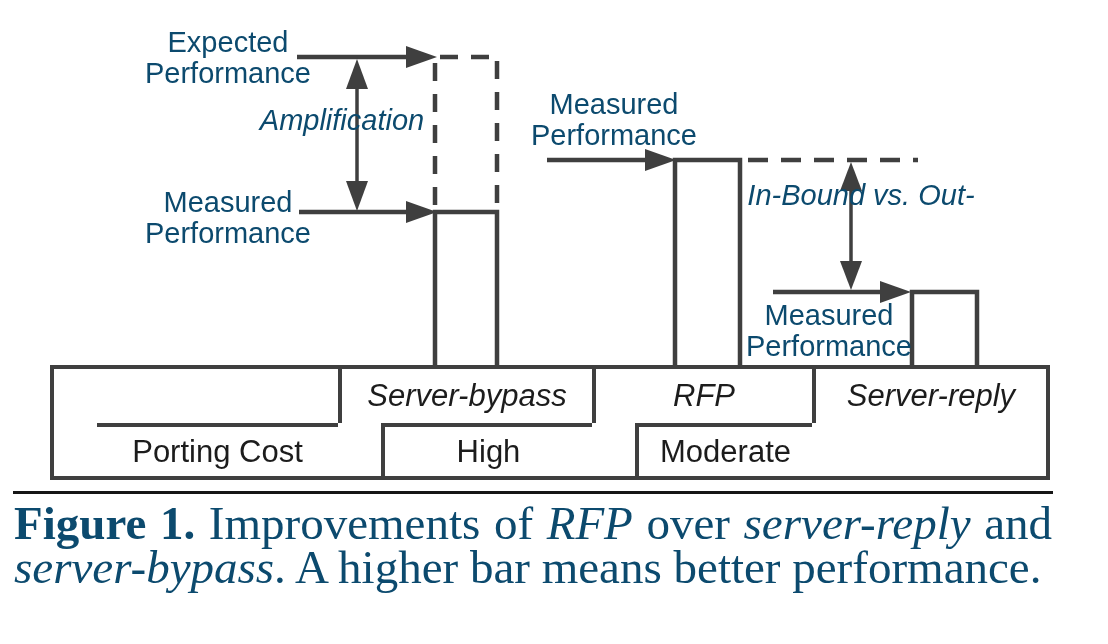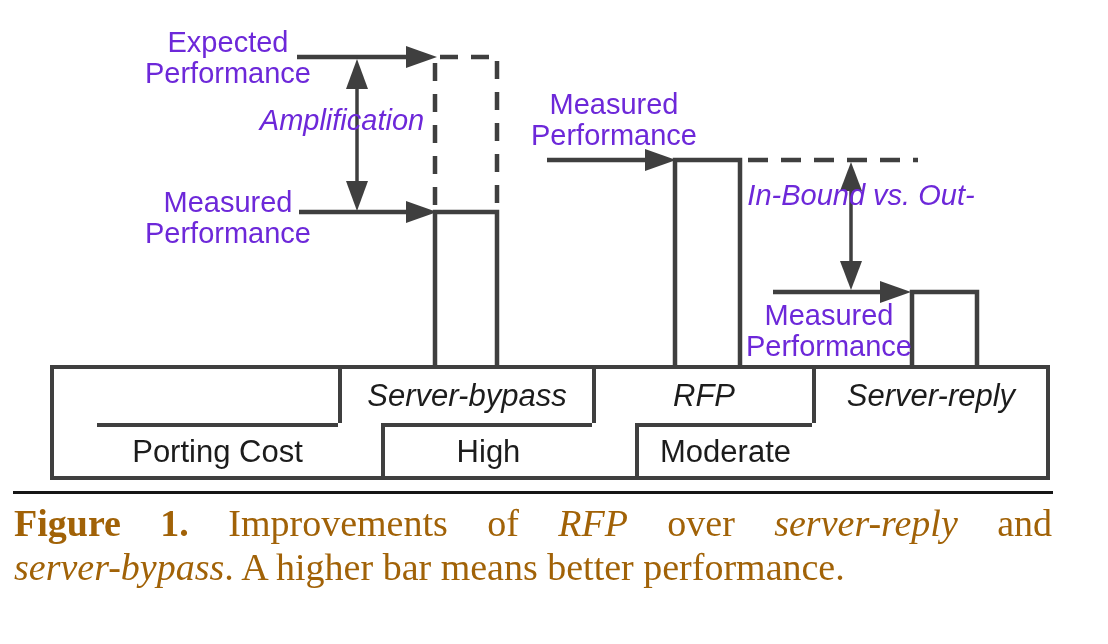--- a/index.html
+++ b/index.html
@@ -3,21 +3,21 @@
 <meta charset="utf-8">
 <style>
   html,body { margin:0; padding:0; background:#ffffff; }
   #figure-root {
     position:relative; width:1108px; height:644px; background:#ffffff;
     overflow:hidden; font-family:"Liberation Sans", sans-serif; color:#242424;
   }
   svg.diagram { position:absolute; left:0; top:0; pointer-events:none; }
   .dlabel {
     position:absolute; text-align:center; font-size:29px; line-height:31px;
-    color:#6d28d9; letter-spacing:0px;
+    color:#0c4a6e; letter-spacing:0px;
   }
   .dlabel span { display:block; }
   .italic { font-style:italic; }
   .perf-table {
     position:absolute; left:50px; top:365px; width:1000px; height:115px;
     border:4px solid #3f3f3f; box-sizing:border-box; background:transparent;
     display:grid; grid-template-columns:284px 254px 220px 234px;
     grid-template-rows:54px 53px;
   }
   .cell {
@@ -26,22 +26,22 @@
   }
   .cell.bl { border-left:4px solid #3f3f3f; }
   .cell.bt { border-top:4px solid #3f3f3f;margin-left:43px; }
   .cell.hdr { font-style:italic; }
   .caption-rule {
     position:absolute; left:13px; top:491px; width:1040px; height:3px;
     background:#161616;
   }
   .caption {
     position:absolute; left:14px; top:501px; width:1038px;
-    font-family:"Liberation Serif", serif; font-size:38px; line-height:44px;
-    color:#a16207;
+    font-family:"Liberation Serif", serif; font-size:47px; line-height:44px;
+    color:#0c4a6e;
   }
   .cap-line1 { text-align:justify; text-align-last:justify; }
   .cap-line2 { text-align:left; }
   .b { font-weight:bold; }
 </style>
 </head>
 <body>
 
 <div id="figure-root">
 

